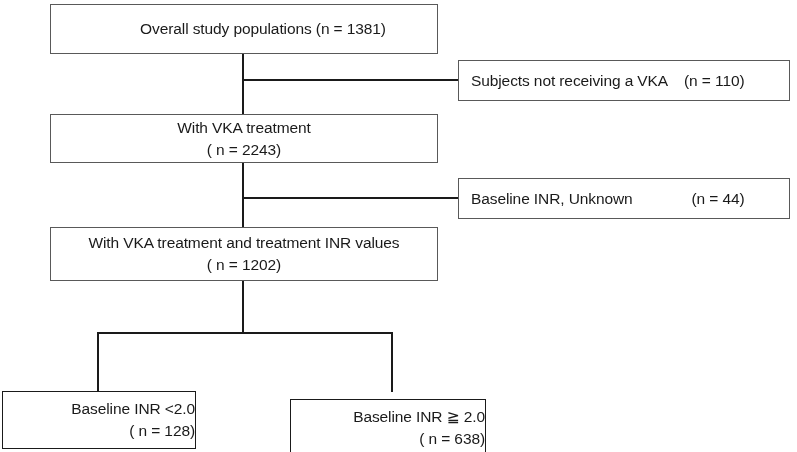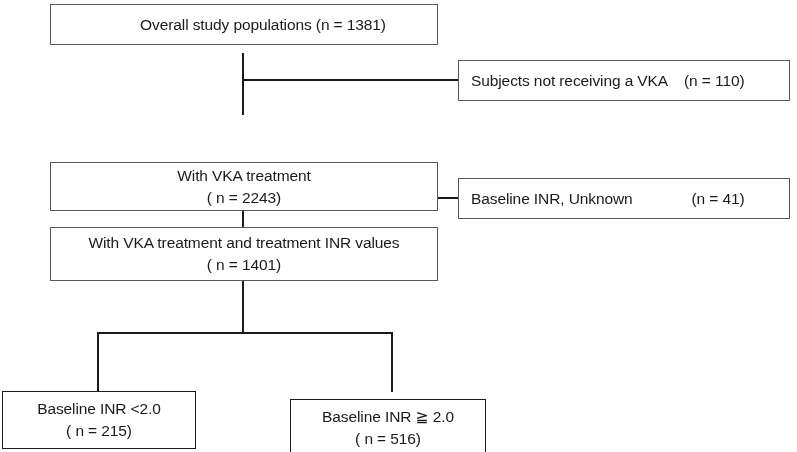--- a/index.html
+++ b/index.html
@@ -36,30 +36,31 @@
     display: block;
     white-space: pre;
     font-size: 15.5px;
     line-height: 1.42;
     color: #1a1a1a;
     letter-spacing: -0.1px;
   }
   .node.dark {
     border-color: #1a1a1a;
     border-width: 1.5px;
+    align-items: flex-end;
   }
   .node.left-align {
     align-items: flex-start;
     padding-left: 12px;
   }
 
   
-  #node-overall      { left: 50px;  top: 4px;   width: 388px; height: 41px; padding-left: 38px; }
+  #node-overall      { left: 50px;  top: 4px;   width: 388px; height: 50px; padding-left: 38px; }
   #node-excl-vka     { left: 458px; top: 60px;  width: 332px; height: 41px; }
-  #node-vka          { left: 50px;  top: 114px; width: 388px; height: 49px; margin-top: 48px; }
+  #node-vka          { left: 50px;  top: 114px; width: 388px; height: 49px; }
   #node-excl-inr     { left: 458px; top: 178px; width: 332px; height: 41px; }
   #node-vka-inr      { left: 50px;  top: 227px; width: 388px; height: 54px; }
   #node-inr-low      { left: 2px;   top: 391px; width: 194px; height: 58px; }
   #node-inr-high     { left: 290px; top: 391px; width: 196px; height: 58px; margin-top: 8px; }
 
   
   .conn {
     position: absolute;
     background: #1a1a1a;
     z-index: 1;
@@ -104,31 +105,31 @@
   <div class="node left-align" id="node-excl-vka">
     <span class="line">Subjects not receiving a VKA    (n = 110)</span>
   </div>
 
   <div class="node" id="node-vka">
     <span class="line">With VKA treatment</span>
     <span class="line">( n = 2243)</span>
   </div>
 
   <div class="node left-align" id="node-excl-inr">
-    <span class="line">Baseline INR, Unknown              (n = 41)</span>
+    <span class="line">Baseline INR, Unknown              (n = 44)</span>
   </div>
 
   <div class="node" id="node-vka-inr">
     <span class="line">With VKA treatment and treatment INR values</span>
-    <span class="line">( n = 1401)</span>
+    <span class="line">( n = 1202)</span>
   </div>
 
   <div class="node dark" id="node-inr-low">
     <span class="line">Baseline INR &lt;2.0</span>
-    <span class="line">( n = 215)</span>
+    <span class="line">( n = 128)</span>
   </div>
 
   <div class="node dark" id="node-inr-high">
     <span class="line">Baseline INR ≧ 2.0</span>
-    <span class="line">( n = 516)</span>
+    <span class="line">( n = 638)</span>
   </div>
 
 </div>
 
 </body></html>

